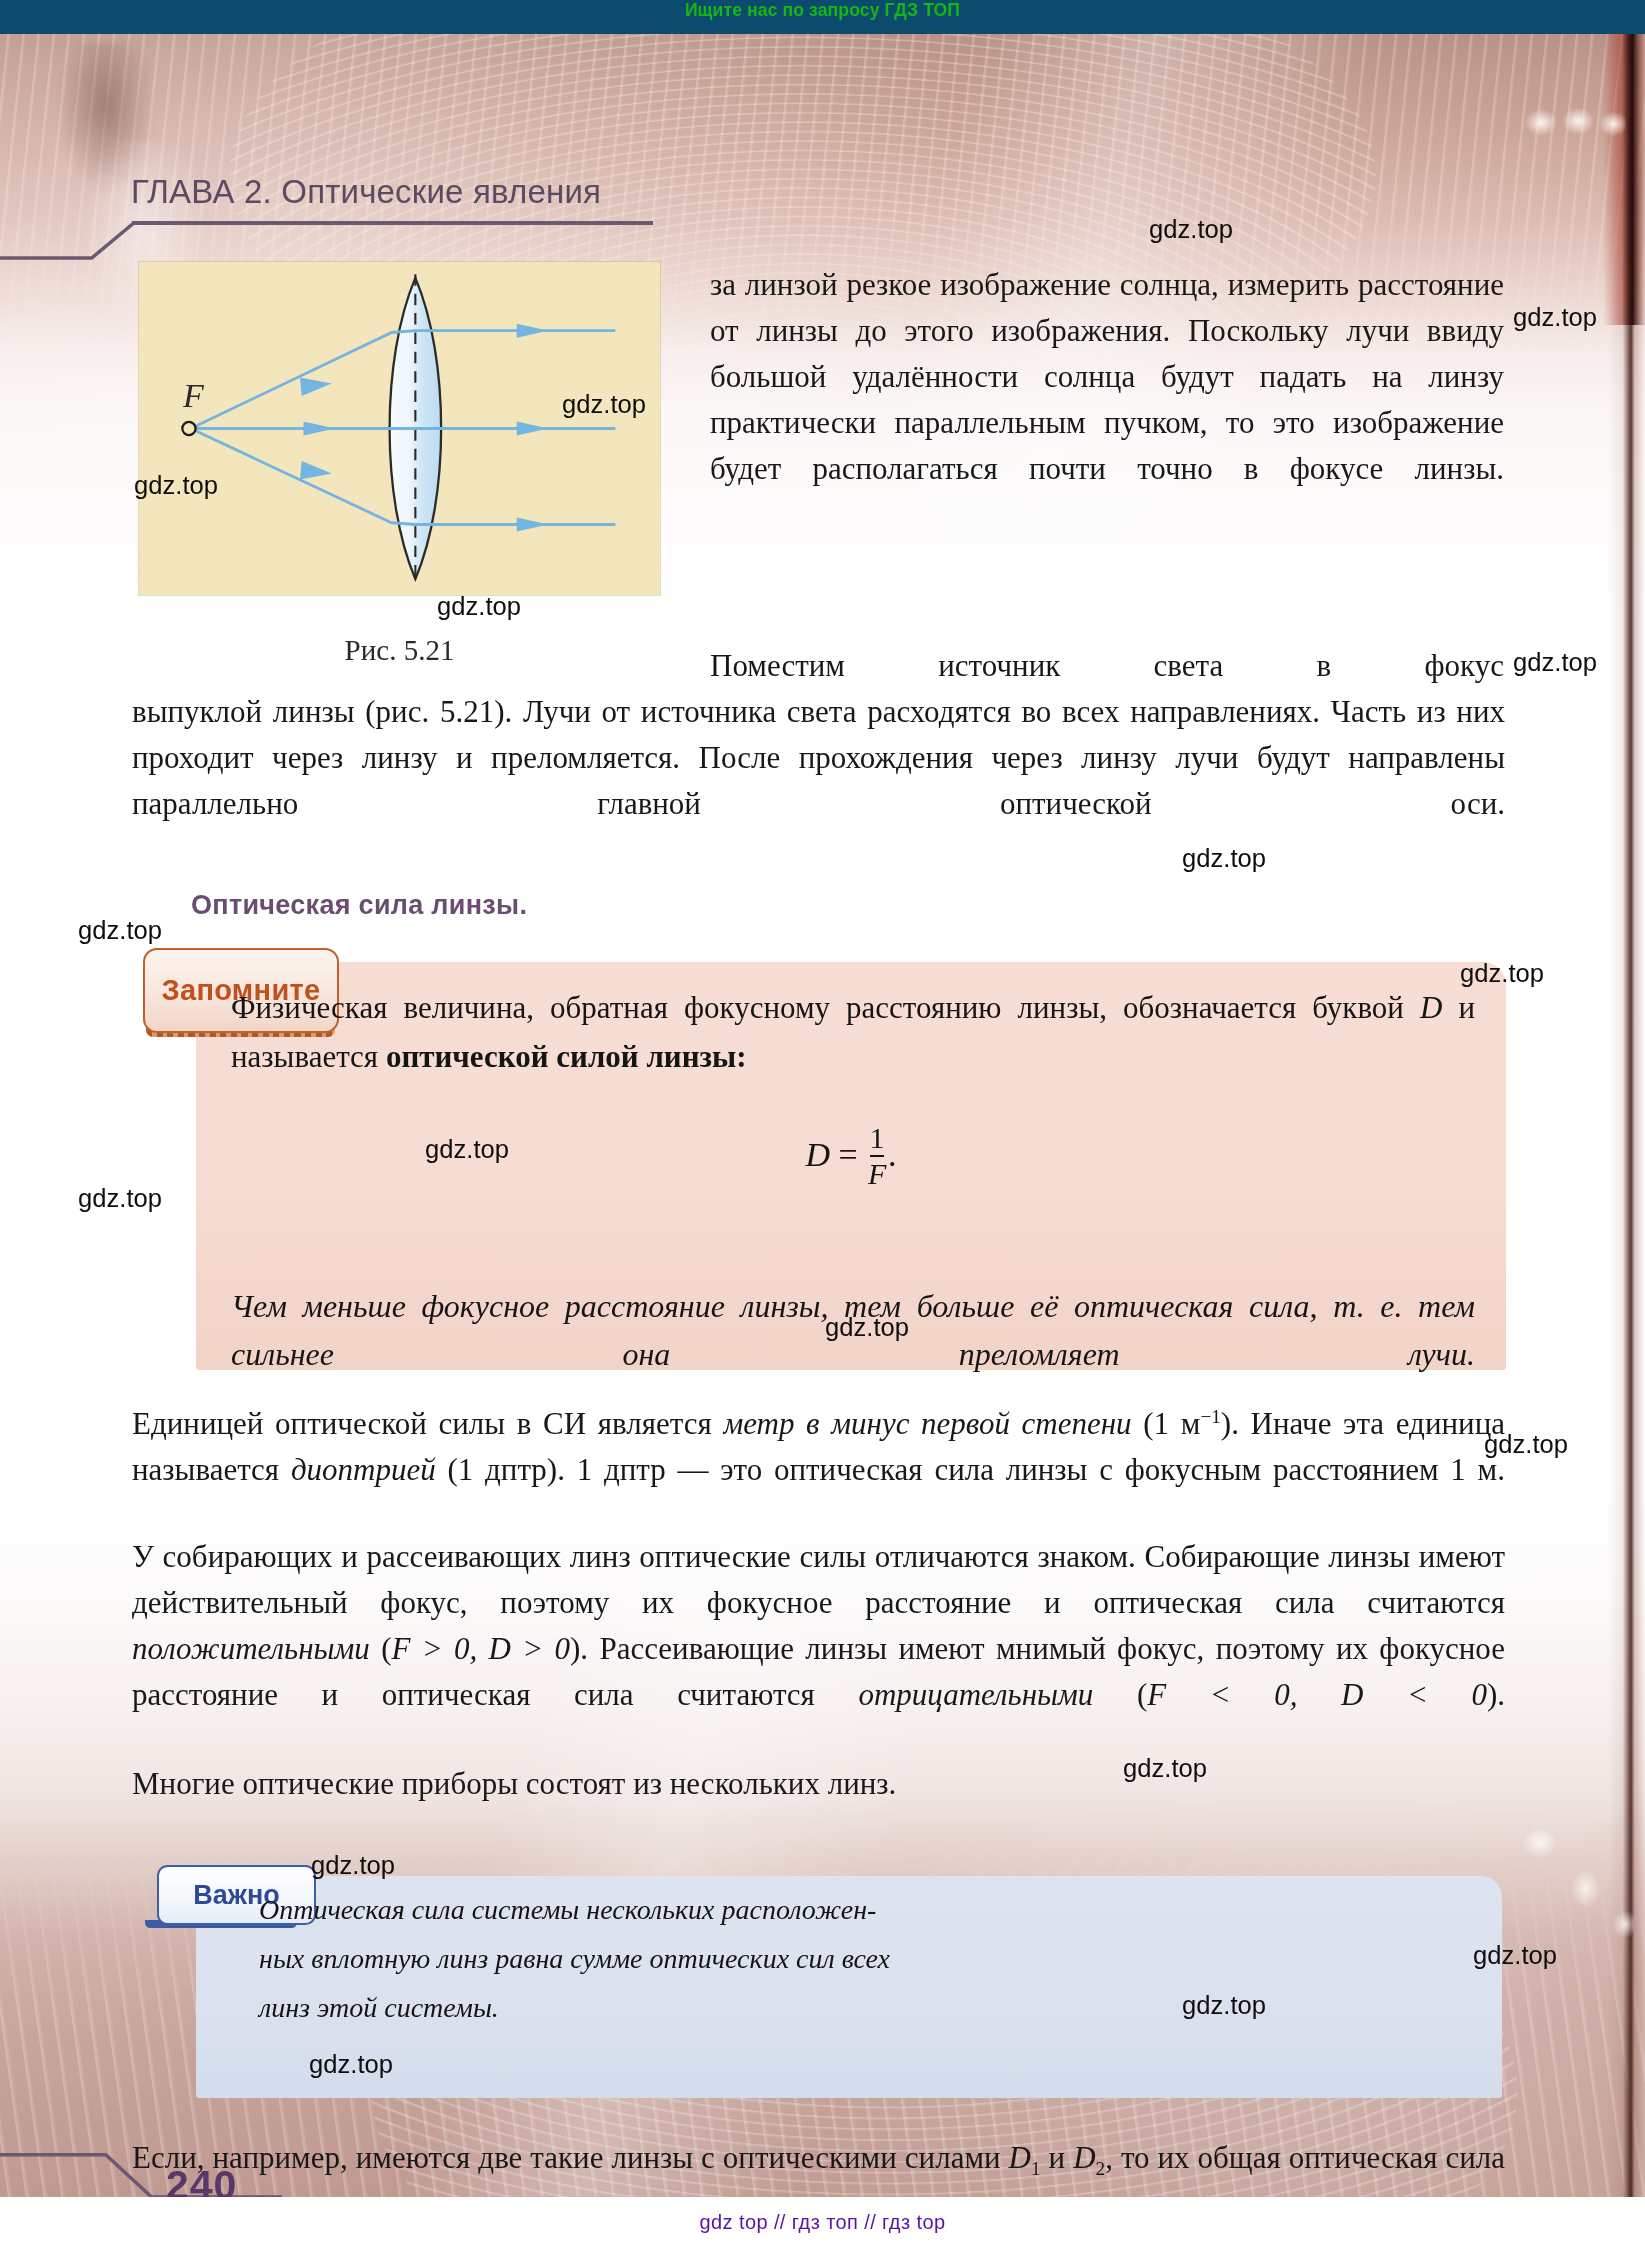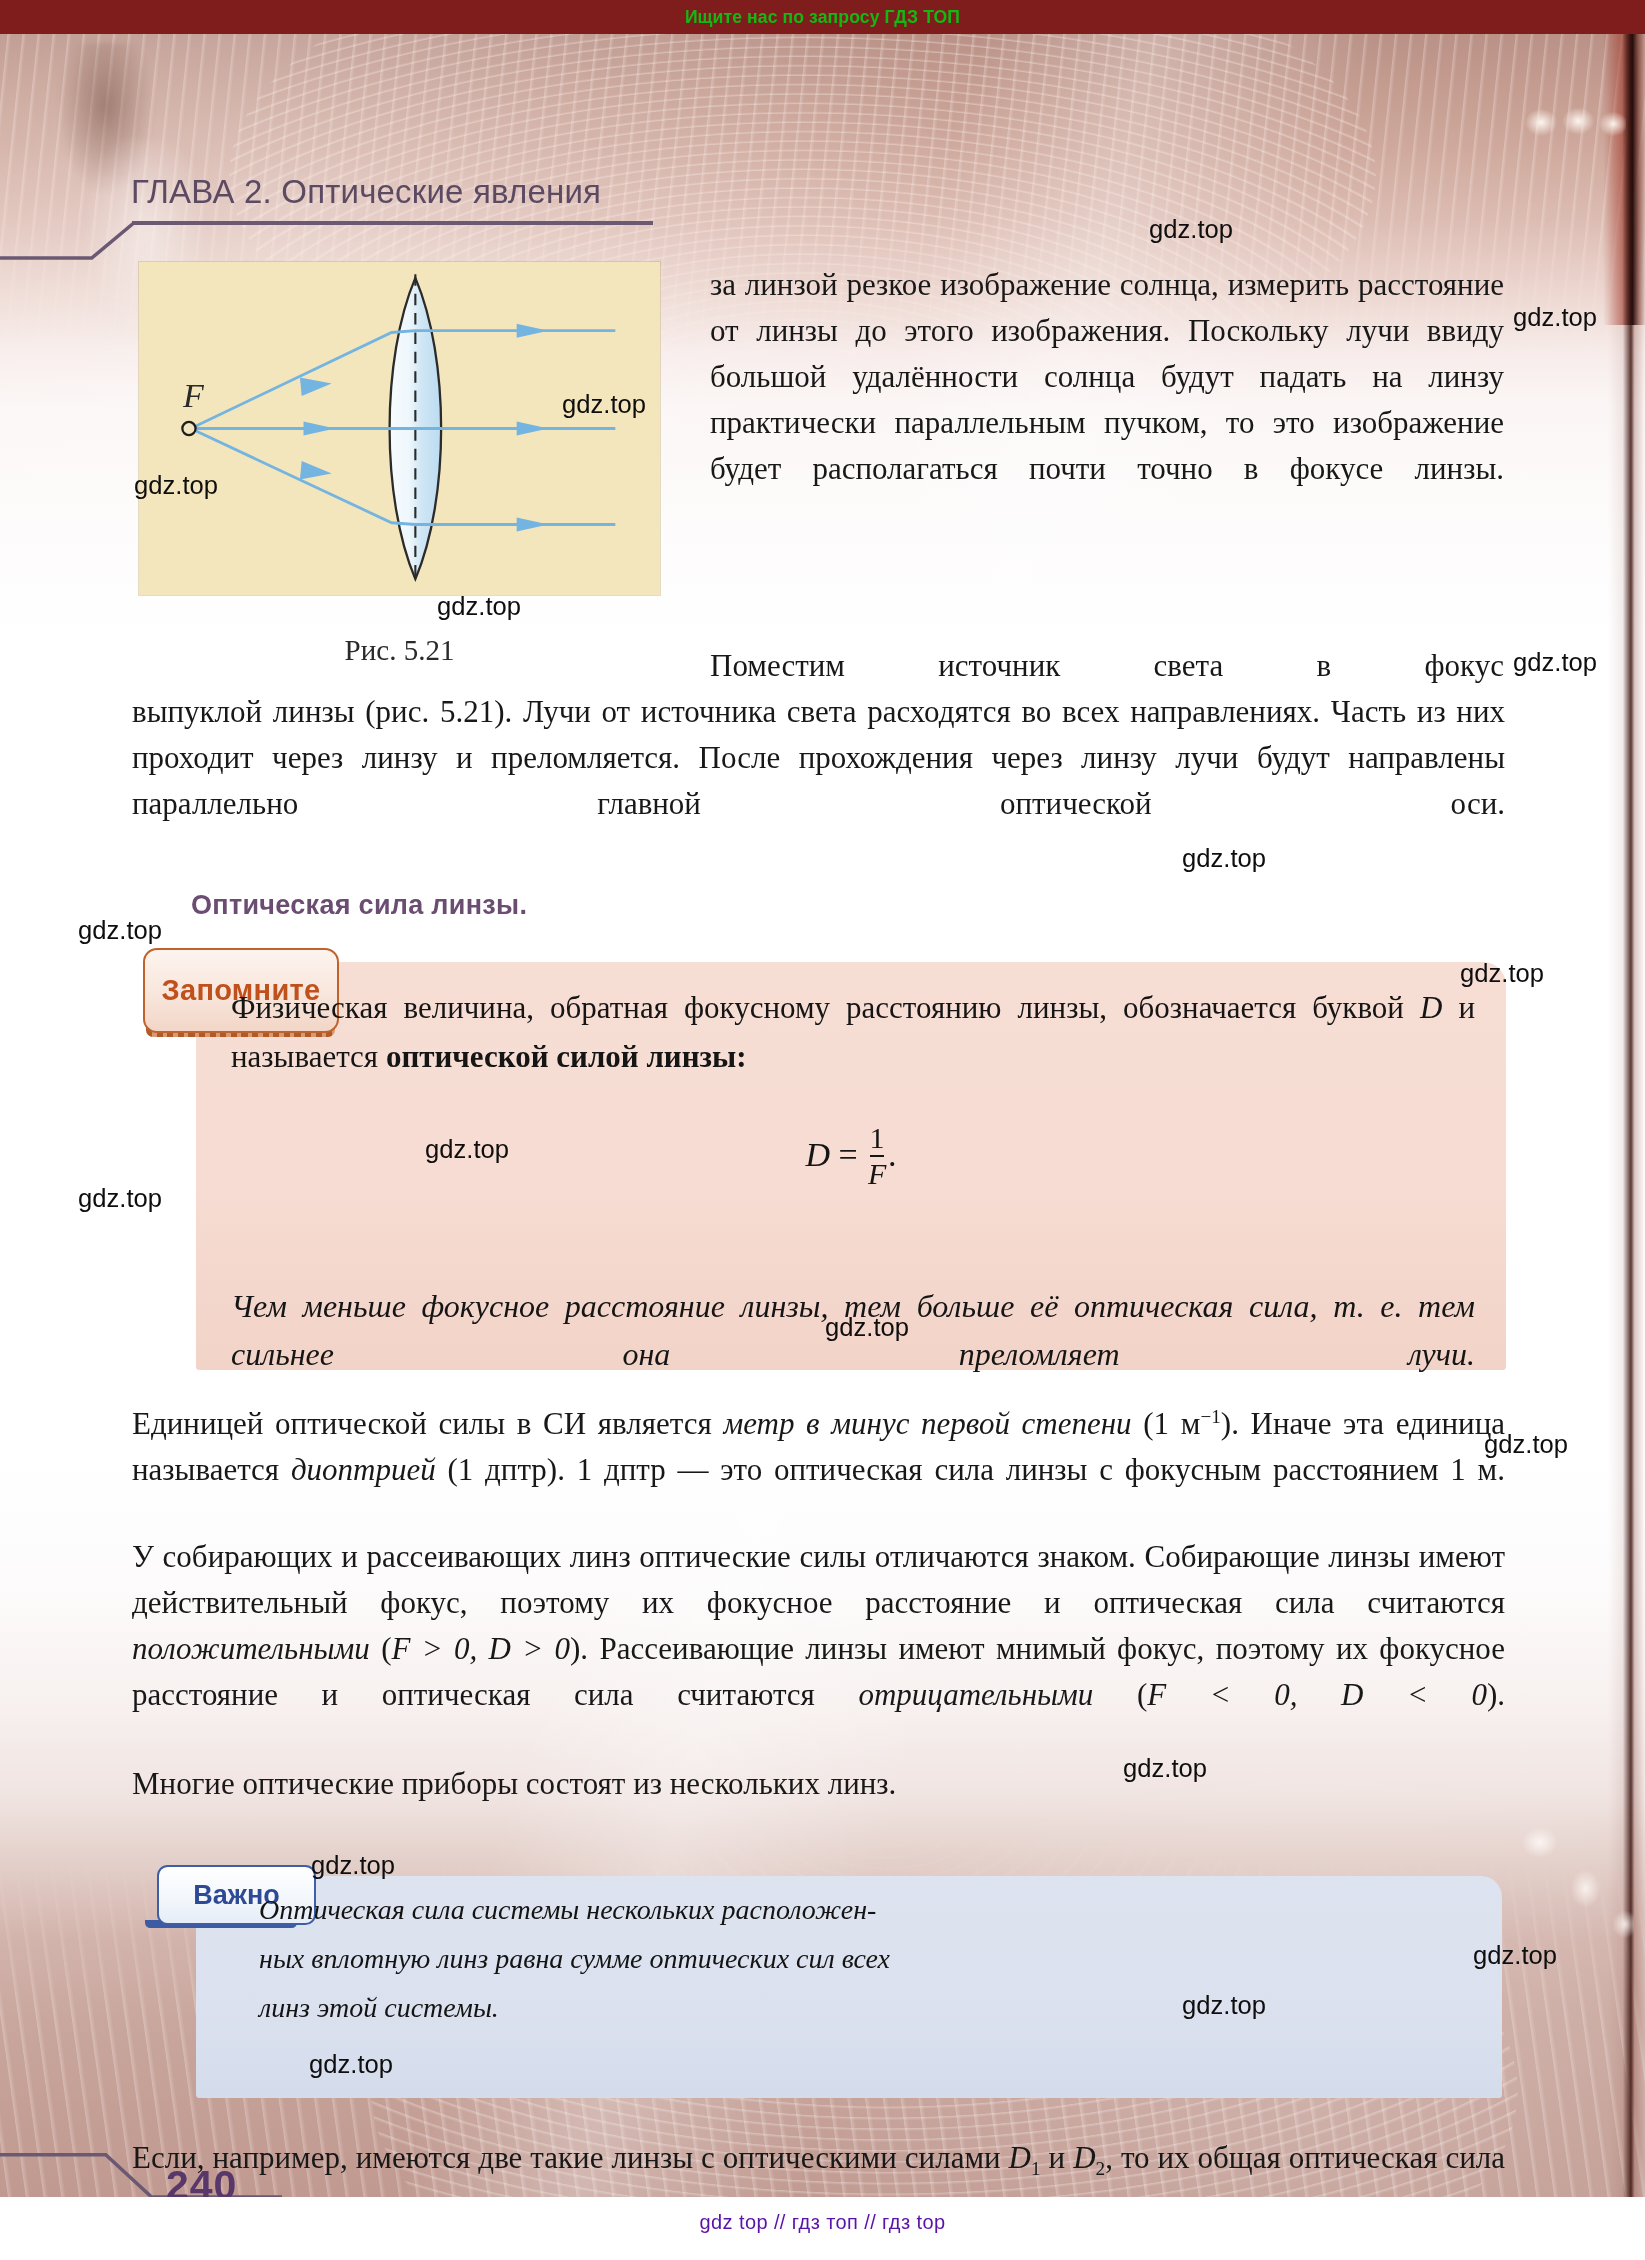--- a/index.html
+++ b/index.html
@@ -11,22 +11,22 @@
     font-family: "Liberation Serif", "DejaVu Serif", serif;
     position: relative;
     overflow: hidden;
   }
 
   
   .top-banner {
     position: absolute;
     left: 0; top: 0;
     width: 1645px; height: 34px;
-    background: #7f1d1d;
-    display: flex; align-items: center; justify-content: center;
+    background: #0c4a6e;
+    display: flex; justify-content: center;
   }
   .top-banner-text {
     color: #13b813;
     font-family: "Liberation Sans", "DejaVu Sans", sans-serif;
     font-size: 17.6px;
     font-weight: 700;
     letter-spacing: 0.1px;
   }
 
   

